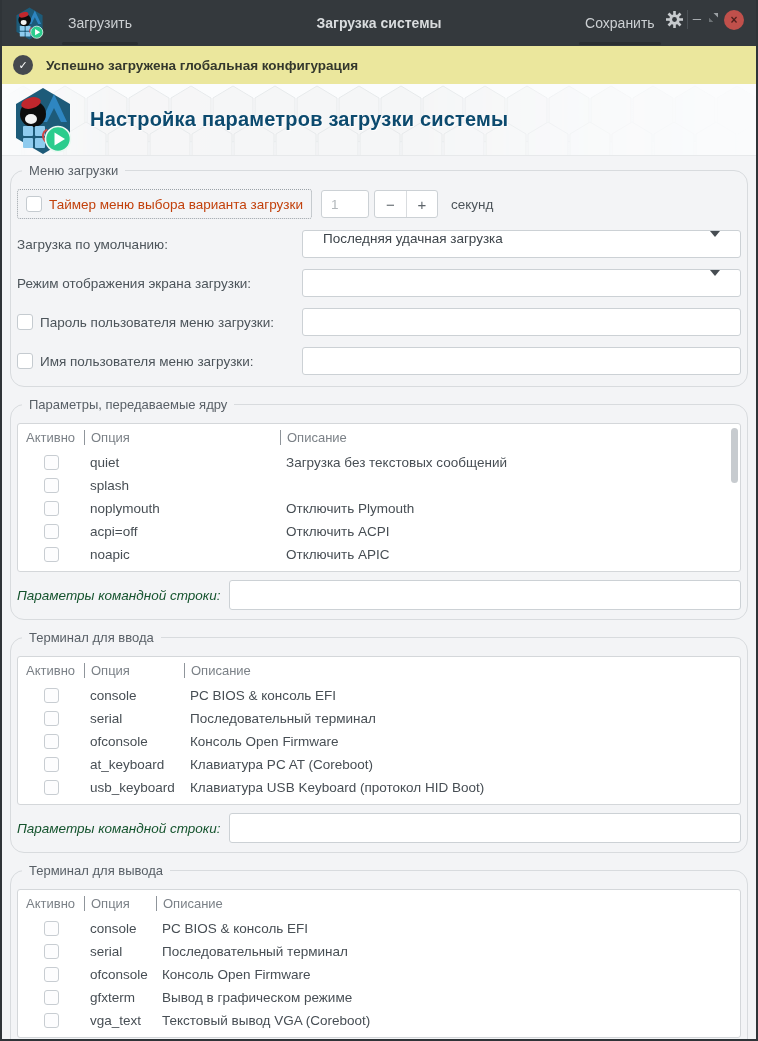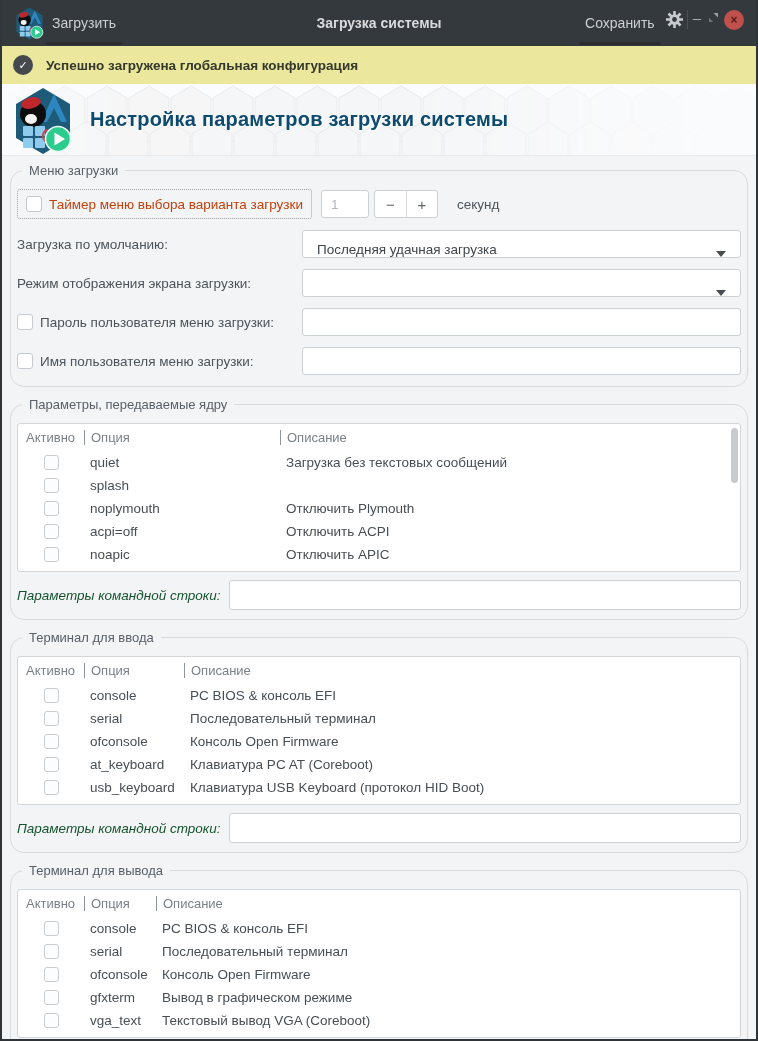--- a/index.html
+++ b/index.html
@@ -4,21 +4,21 @@
 <style>
   * { box-sizing: border-box; }
   html,body { margin:0; padding:0; background:#23262a; }
   body { width:758px; height:1041px; font-family:"Liberation Sans", sans-serif; }
   .window { width:758px; height:1041px; background:#f3f4f6; border:2px solid #2f3438; border-top:none;
             display:flex; flex-direction:column; overflow:hidden; }
 
   
   .titlebar { height:46px; background:#34393d; flex:0 0 auto; display:flex; align-items:center;
               padding:0 12px; position:relative; }
-  .tb-left { display:flex; align-items:center; z-index:2; }
+  .tb-left { display:flex; align-items:center; gap:16px; z-index:2; }
   .applogo-small { width:31px; height:33px; flex:none; }
   .tb-btn { background:none; border:none; color:#ccd0d3; font-size:14px; font-family:inherit;
             padding:5px 7px; position:relative; cursor:default; }
   .tb-btn::after { content:""; position:absolute; left:1px; right:1px; bottom:-9px; height:3px;
                    background:#2a2e31; border-radius:2px; }
   .tb-title { position:absolute; left:0; right:0; text-align:center; color:#d9dcde;
               font-weight:bold; font-size:14px; z-index:1; }
   .tb-right { margin-left:auto; display:flex; align-items:flex-start; gap:3px; z-index:2; }
   .gear-btn { background:none; border:none; padding:0; line-height:0; }
   .tb-sep { width:1px; height:19px; background:#4b5156; }
@@ -60,26 +60,26 @@
   .timer-box { display:inline-flex; align-items:center; gap:7px; border:1px dotted #9aa1a7;
                border-radius:3px; padding:6px 8px; font-size:13.5px; color:#c2410c; }
   .spin { display:flex; align-items:center; margin-left:9px; }
   .spin-val { width:48px; height:28px; border:1px solid #ccd1d5; border-radius:3px; background:#fff;
               color:#b2b7bb; display:flex; align-items:center; padding-left:9px; font-size:13.5px; }
   .spin-btns { margin-left:5px; border:1px solid #ccd1d5; border-radius:3px; background:#fff;
                display:flex; height:28px; }
   .spin-btn { width:31px; border:none; background:none; color:#5d646a; font-size:15px;
               display:flex; align-items:center; justify-content:center; padding:0; }
   .spin-btn + .spin-btn { border-left:1px solid #d9dcdf; }
-  .unit { margin-left:19px; font-size:13.5px; color:#4c545a; }
+  .unit { margin-left:13px; font-size:13.5px; color:#4c545a; }
 
   .input { height:28px; width:100%; border:1px solid #ccd1d5; border-radius:3px; background:#fff;
            font-size:13.5px; color:#3f464c; padding:0 9px; font-family:inherit; }
   .combo { height:28px; border:1px solid #ccd1d5; border-radius:3px; background:#fff; display:flex;
-           align-items:flex-end; justify-content:space-between; padding:0 14px; font-size:13.5px;
+           align-items:flex-start; justify-content:space-between; padding:0 20px; font-size:13.5px;
            color:#3e454b; }
   .combo-arrow { width:0; height:0; border-left:5px solid transparent; border-right:5px solid transparent;
                  border-top:6px solid #474d52; }
 
   
   .table { background:#fff; border:1px solid #d4d7da; border-radius:3px; position:relative;
            margin-bottom:8px; padding-bottom:5px; }
   .thead { display:flex; height:27px; align-items:center; font-size:13px; color:#7b8187; }
   .tcell { padding-left:6px; overflow:hidden; white-space:nowrap; }
   .c1 { width:66px; flex:none; padding-left:8px; }

